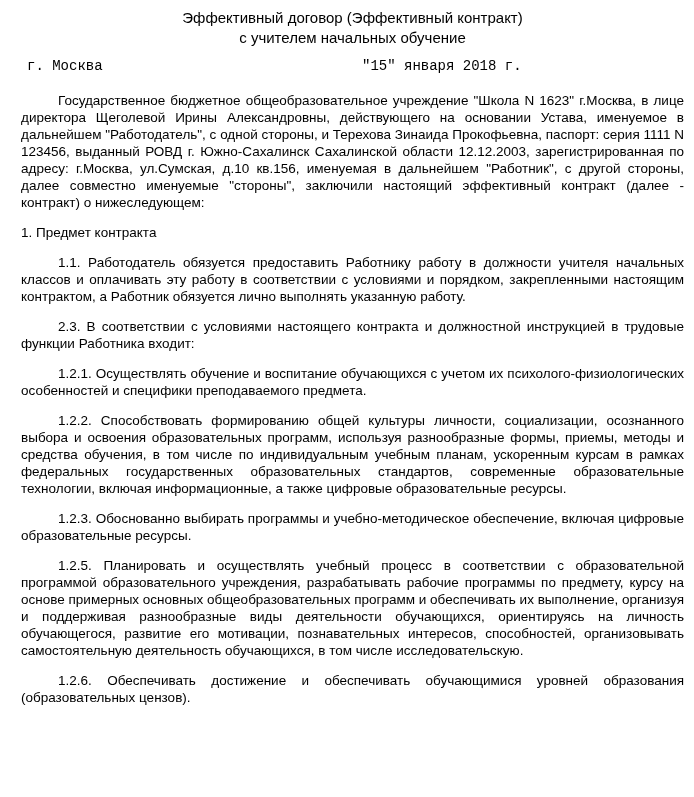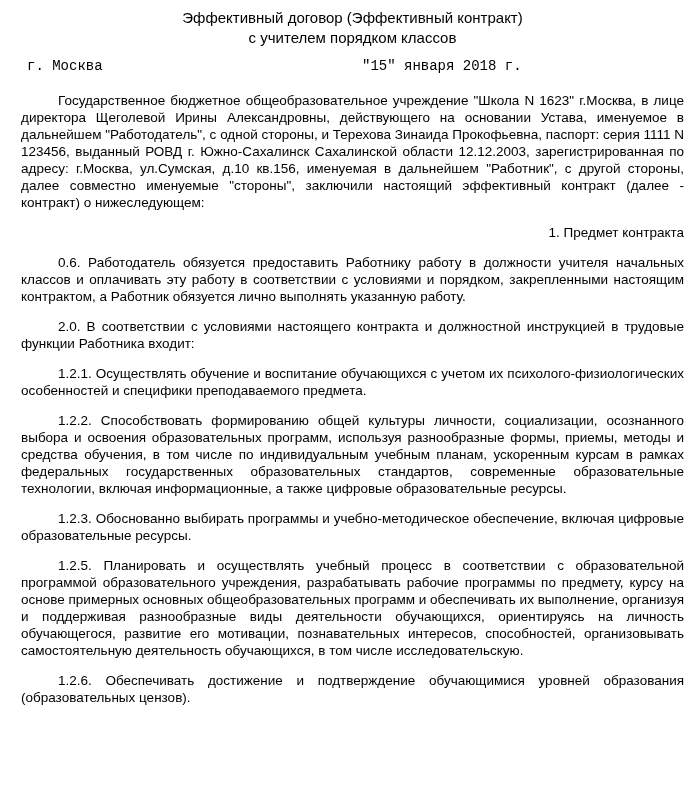--- a/index.html
+++ b/index.html
@@ -46,52 +46,52 @@
     top: 0;
   }
   p.clause {
     margin: 0 0 13px 0;
     text-align: justify;
     text-indent: 37px;
     line-height: 17px;
   }
   p.section-heading {
     margin: 9px 0 13px 0;
-    text-align: right;
+    text-align: left;
     text-indent: 0;
     line-height: 17px;
   }
 </style>
 </head>
 <body>
 
 <div class="page">
 
   <div class="doc-title">
     <div>Эффективный договор (Эффективный контракт)</div>
-    <div>с учителем порядком классов</div>
+    <div>с учителем начальных обучение</div>
   </div>
 
   <div class="dateline">
     <span class="place">г. Москва</span>
     <span class="date">"15" января 2018 г.</span>
   </div>
 
   <p class="clause">Государственное бюджетное общеобразовательное учреждение "Школа N 1623" г.Москва, в лице директора Щеголевой Ирины Александровны, действующего на основании Устава, именуемое в дальнейшем "Работодатель", с одной стороны, и Терехова Зинаида Прокофьевна, паспорт: серия 1111 N 123456, выданный РОВД г. Южно-Сахалинск Сахалинской области 12.12.2003, зарегистрированная по адресу: г.Москва, ул.Сумская, д.10 кв.156, именуемая в дальнейшем "Работник", с другой стороны, далее совместно именуемые "стороны", заключили настоящий эффективный контракт (далее - контракт) о нижеследующем:</p>
 
   <p class="section-heading">1. Предмет контракта</p>
 
-  <p class="clause">0.6. Работодатель обязуется предоставить Работнику работу в должности учителя начальных классов и оплачивать эту работу в соответствии с условиями и порядком, закрепленными настоящим контрактом, а Работник обязуется лично выполнять указанную работу.</p>
+  <p class="clause">1.1. Работодатель обязуется предоставить Работнику работу в должности учителя начальных классов и оплачивать эту работу в соответствии с условиями и порядком, закрепленными настоящим контрактом, а Работник обязуется лично выполнять указанную работу.</p>
 
-  <p class="clause">2.0. В соответствии с условиями настоящего контракта и должностной инструкцией в трудовые функции Работника входит:</p>
+  <p class="clause">2.3. В соответствии с условиями настоящего контракта и должностной инструкцией в трудовые функции Работника входит:</p>
 
   <p class="clause">1.2.1. Осуществлять обучение и воспитание обучающихся с учетом их психолого-физиологических особенностей и специфики преподаваемого предмета.</p>
 
   <p class="clause">1.2.2. Способствовать формированию общей культуры личности, социализации, осознанного выбора и освоения образовательных программ, используя разнообразные формы, приемы, методы и средства обучения, в том числе по индивидуальным учебным планам, ускоренным курсам в рамках федеральных государственных образовательных стандартов, современные образовательные технологии, включая информационные, а также цифровые образовательные ресурсы.</p>
 
   <p class="clause">1.2.3. Обоснованно выбирать программы и учебно-методическое обеспечение, включая цифровые образовательные ресурсы.</p>
 
 
   <p class="clause">1.2.5. Планировать и осуществлять учебный процесс в соответствии с образовательной программой образовательного учреждения, разрабатывать рабочие программы по предмету, курсу на основе примерных основных общеобразовательных программ и обеспечивать их выполнение, организуя и поддерживая разнообразные виды деятельности обучающихся, ориентируясь на личность обучающегося, развитие его мотивации, познавательных интересов, способностей, организовывать самостоятельную деятельность обучающихся, в том числе исследовательскую.</p>
 
-  <p class="clause">1.2.6. Обеспечивать достижение и подтверждение обучающимися уровней образования (образовательных цензов).</p>
+  <p class="clause">1.2.6. Обеспечивать достижение и обеспечивать обучающимися уровней образования (образовательных цензов).</p>
 
 </div>
 
 </body></html>

